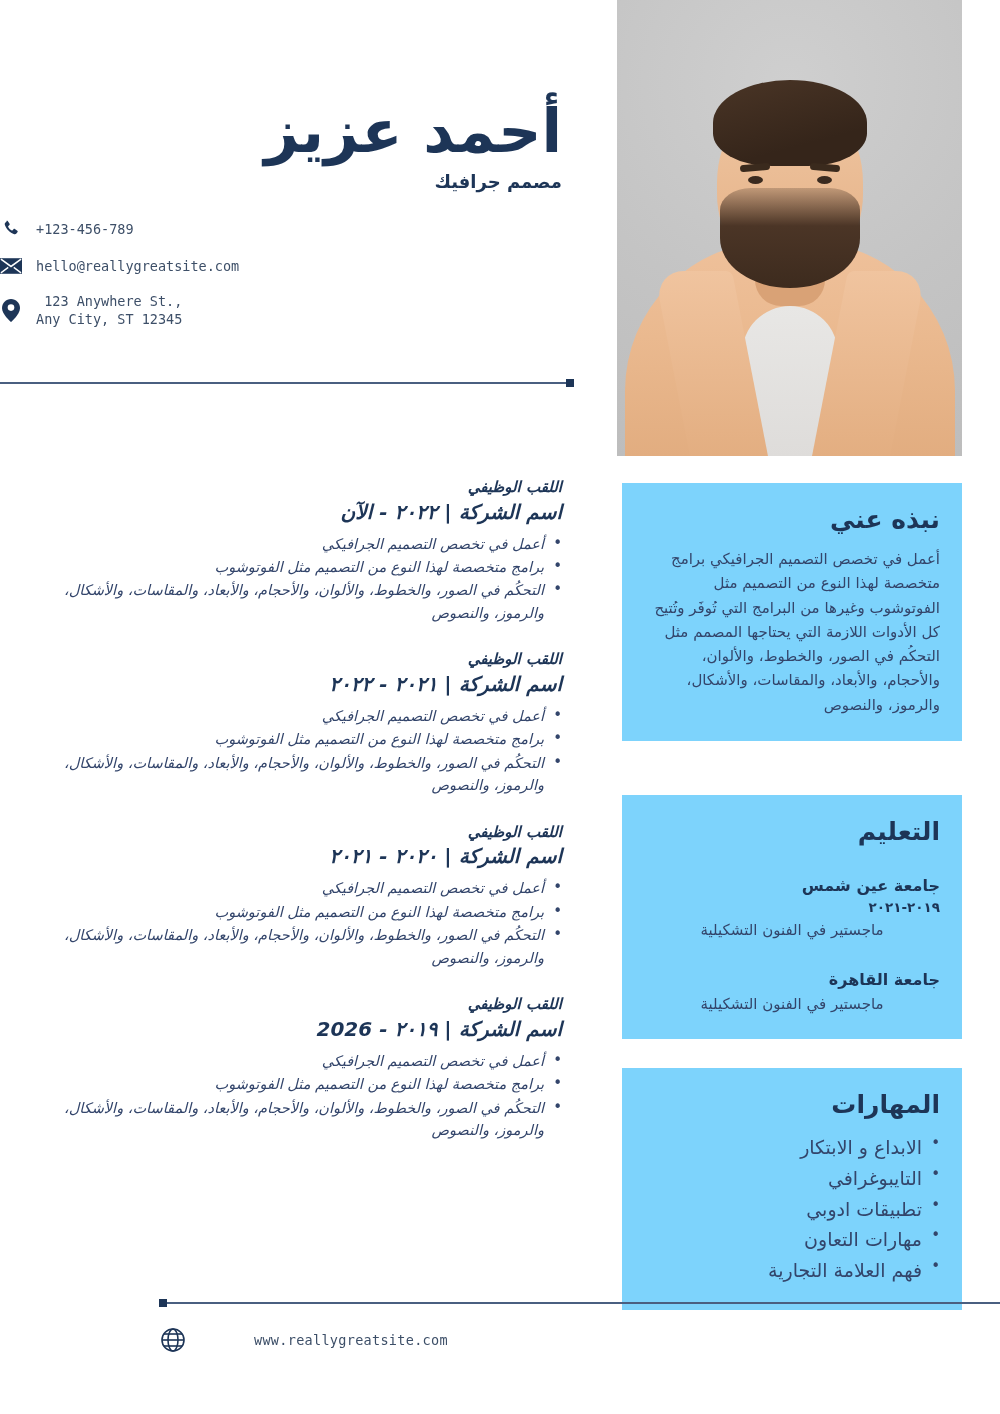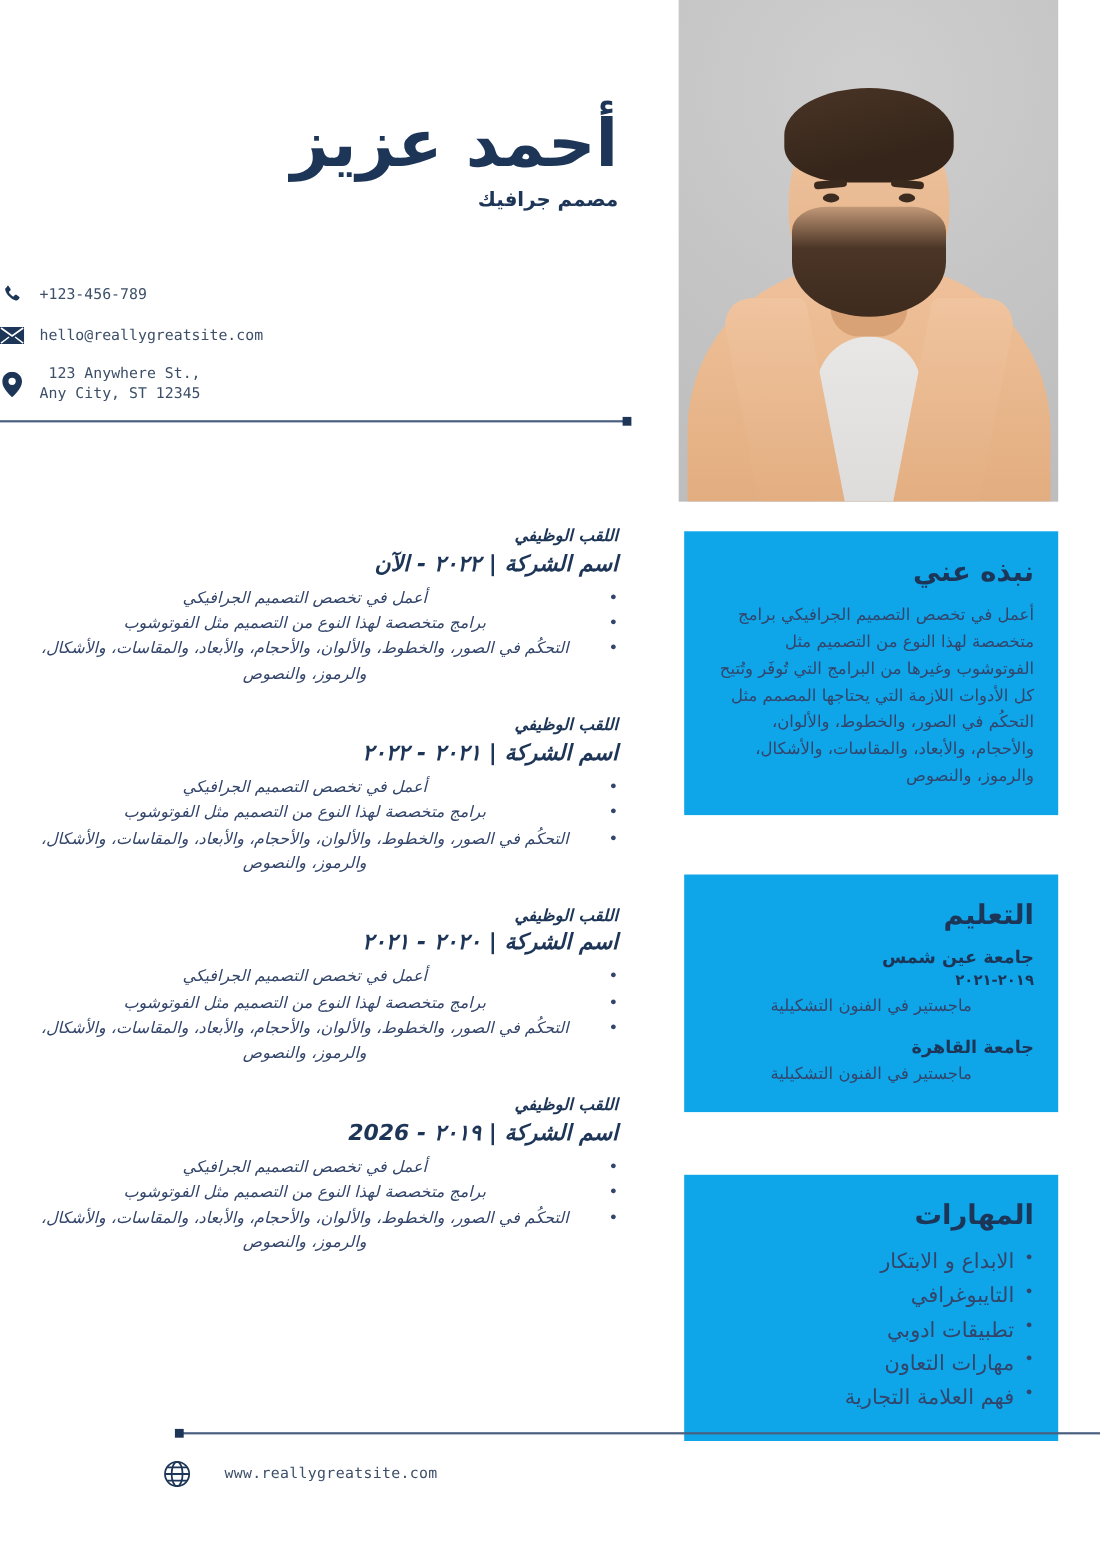--- a/index.html
+++ b/index.html
@@ -119,21 +119,21 @@
     color:#1d3557;
     line-height:1.05;
   }
   .job-title {
     margin-top:8px;
     font-size:18px;
     font-weight:700;
     color:#1d3557;
   }
 
-  .contact-list { margin-top:65px; }
+  .contact-list { margin-top:26px; }
   .contact-row {
     display:flex;
     align-items:center;
     justify-content:flex-end;
     gap:14px;
     margin-bottom:15px;
   }
   .contact-text {
     font-family:"DejaVu Sans Mono","Liberation Mono",monospace;
     font-size:13.5px;
@@ -183,21 +183,21 @@
   }
   .exp-company {
     font-size:20px;
     font-weight:700;
     color:#1d3557;
     line-height:1.45;
     margin-bottom:6px;
   }
   .exp-bullets {
     list-style:none;
-    margin:0; padding:0;text-align:center;
+    margin:0; padding:0;
   }
   .exp-bullets li {
     position:relative;
     font-size:14.5px;
     line-height:1.55;
     color:#33456b;
     padding-right:18px;
     margin-bottom:1px;
   }
   .exp-bullets li::before {
@@ -206,42 +206,42 @@
     right:0; top:-1px;
     font-size:15px;
     color:#33456b;
   }
 
   
   .panel {
     position:absolute;
     left:622px;
     width:340px;
-    background:#0ea5e9;
+    background:#7dd3fc;
     padding:22px 22px 24px;
     text-align:right;
   }
   #panel-about     { top:483px; }
   #panel-education { top:795px; }
   #panel-skills    { top:1068px; }
 
   .panel-title {
     font-size:25px;
     font-weight:700;
     color:#1d3557;
     margin-bottom:12px;
     line-height:1.2;
   }
   .about-text {
     font-size:15px;
     line-height:1.62;
     color:#33456b;
   }
 
-  .edu-item { margin-bottom:16px; }
+  .edu-item { margin-bottom:16px;margin-top:28px; }
   .edu-item:last-child { margin-bottom:0; }
   .edu-school {
     font-size:16px;
     font-weight:700;
     color:#1d3557;
     line-height:1.35;
   }
   .edu-years {
     font-size:13.5px;
     font-weight:700;
@@ -281,26 +281,26 @@
   }
   .divider-bottom::after {
     content:"";
     position:absolute;
     left:-1px; top:-3px;
     width:8px; height:8px;
     background:#1d3557;
   }
   .footer {
     position:absolute;
-    left:148px; top:1327px;
+    left:160px; top:1327px;
     width:500px;
     display:flex;
     flex-direction:row;
     align-items:center;
-    gap:30px;
+    gap:68px;
     direction:ltr;
   }
   .footer-icon { width:26px; height:26px; flex:0 0 26px; }
   .footer-url {
     font-family:"DejaVu Sans Mono","Liberation Mono",monospace;
     font-size:13.5px;
     color:#3d4f68;
     letter-spacing:.3px;
   }
 </style>

